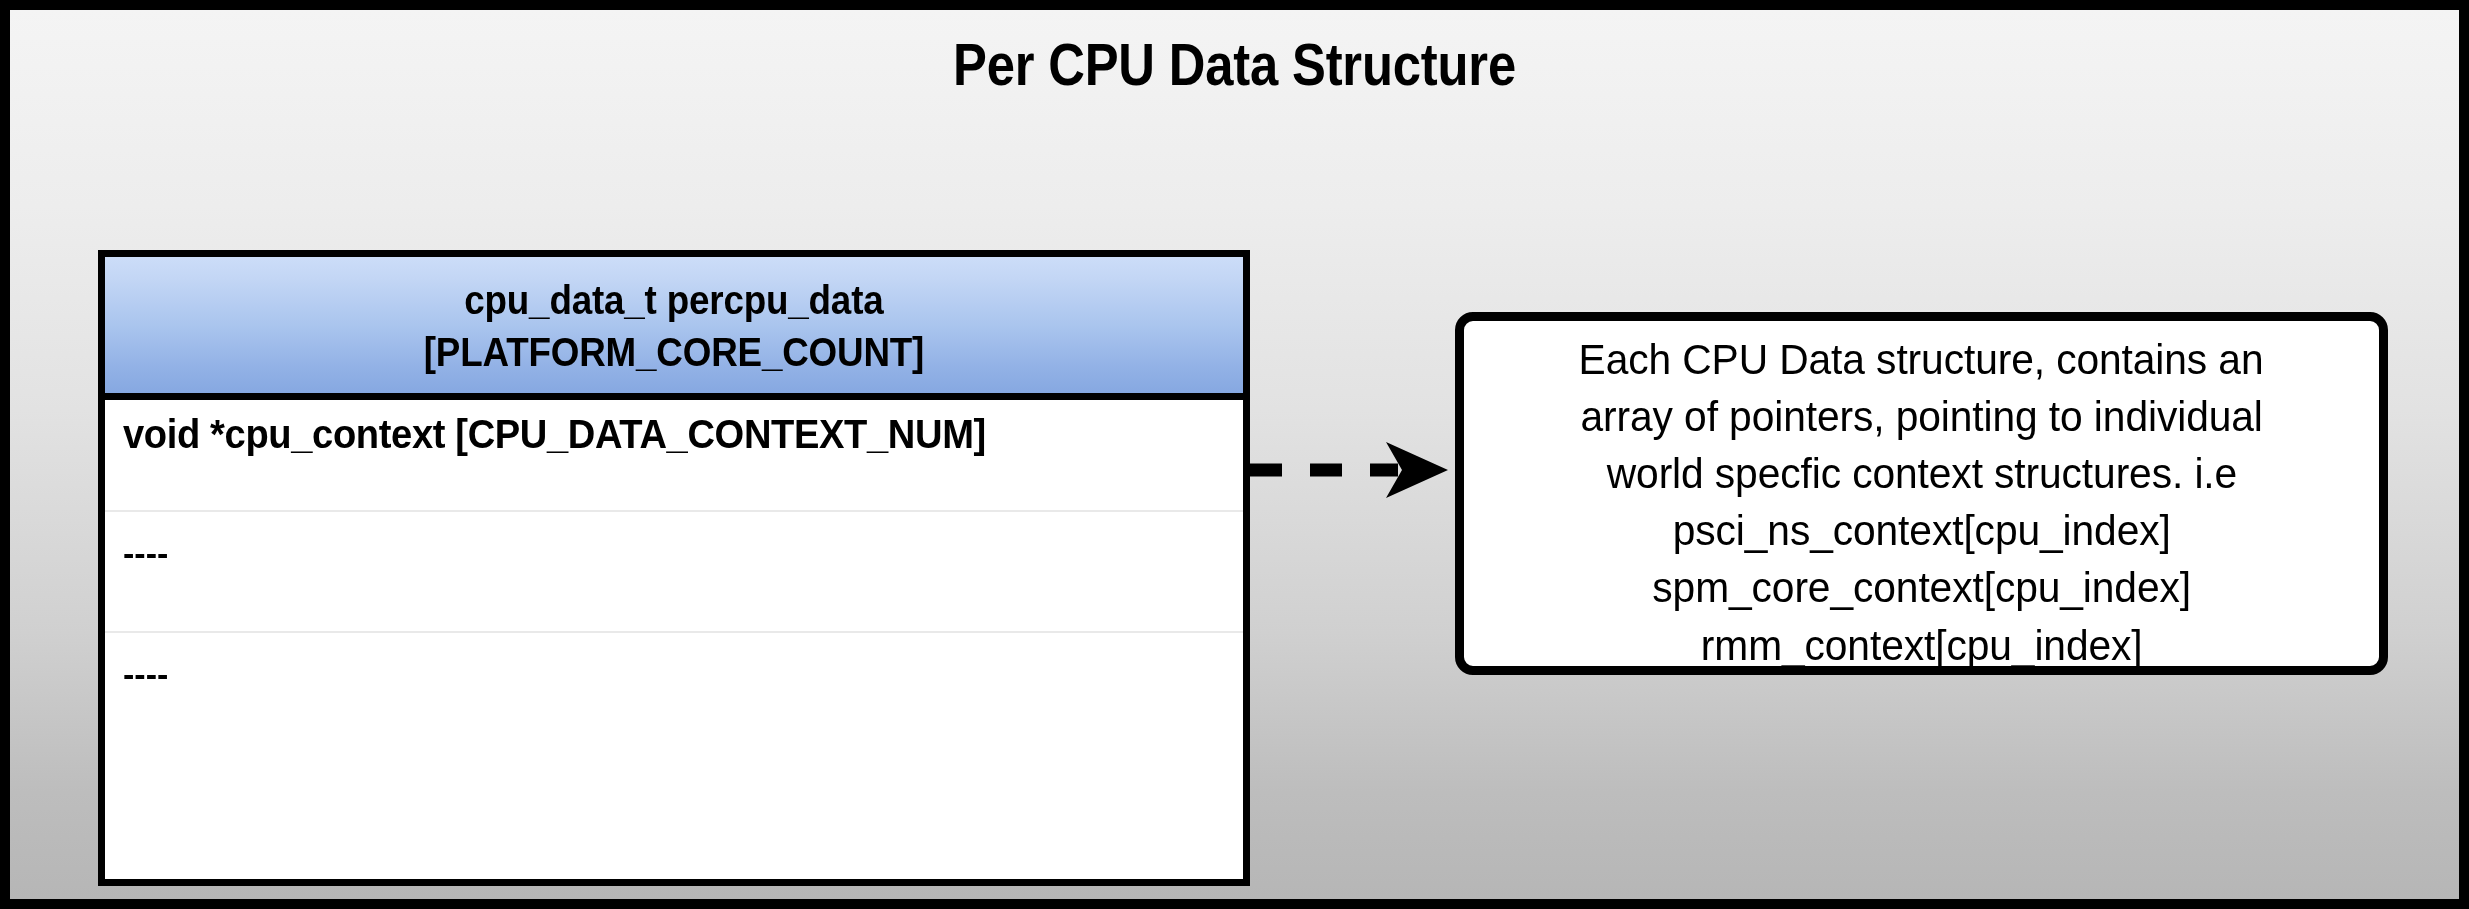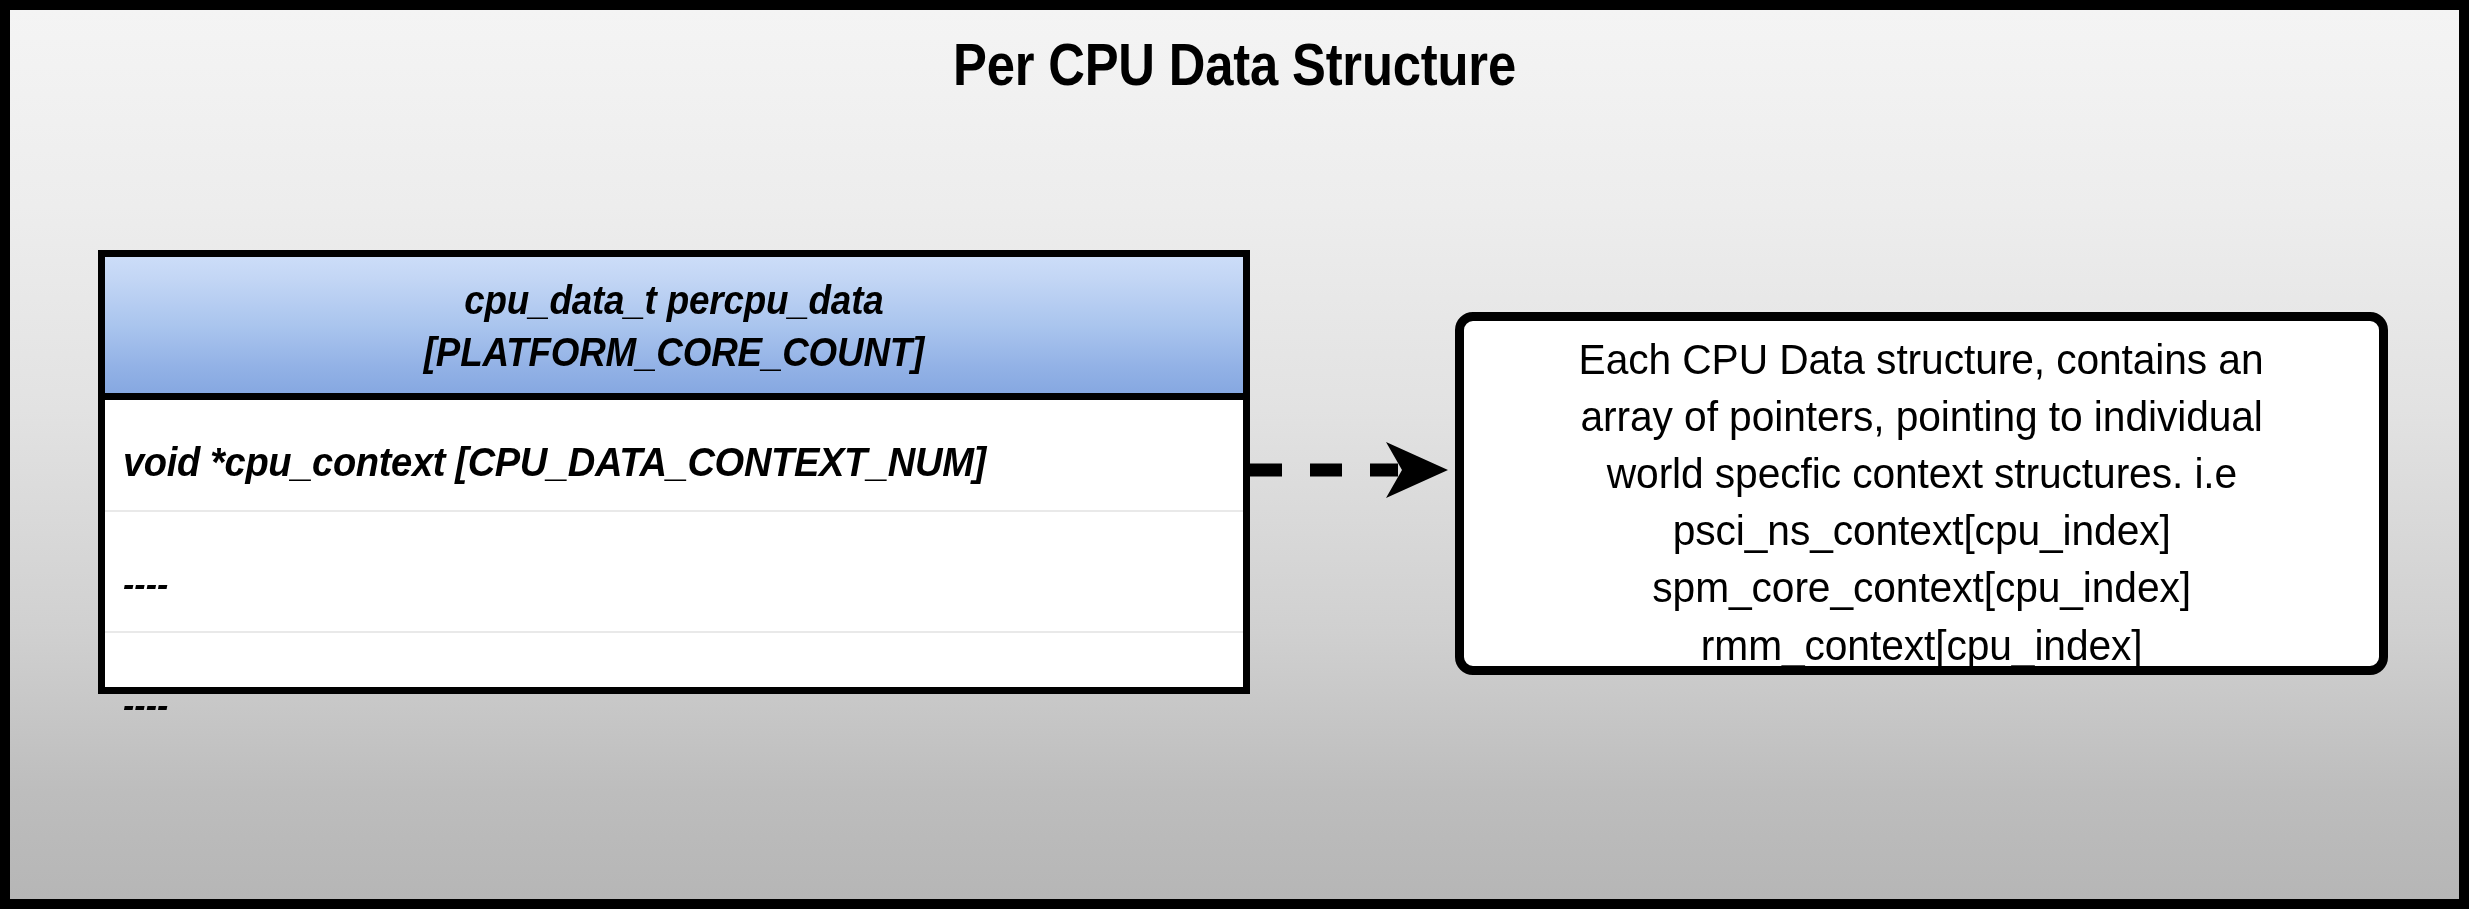--- a/index.html
+++ b/index.html
@@ -40,25 +40,24 @@
     transform: scaleX(0.86);
     transform-origin: 50% 50%;
   }
 
   
   #struct-box {
     position: absolute;
     left: 88px;
     top: 240px;
     width: 1152px;
-    height: 444px;
+    height: 636px;
     box-sizing: border-box;
     border: 7px solid #000000;
     background: #ffffff;
-    font-style: italic;
   }
 
   #struct-header {
     position: relative;
     height: 143px;
     box-sizing: border-box;
     border-bottom: 7px solid #000000;
     background: linear-gradient(to bottom, #ccddf8 0%, #c3d6f5 16%, #aac5ee 50%, #93b2e6 80%, #86a8e1 100%);
     display: flex;
     flex-direction: column;
@@ -81,21 +80,21 @@
   }
 
   #struct-rows {
     position: relative;
     height: 396px;
   }
   .struct-row {
     position: relative;
     box-sizing: border-box;
     display: flex;
-    align-items: center;
+    align-items: flex-start;
     padding-left: 18px;
   }
   .struct-row.first-row {
     height: 110px;
     padding-top: 14px;
   }
   .struct-row.dash-row {
     height: 121px;
     padding-top: 24px;
     border-top: 2px solid #e9e9e9;

